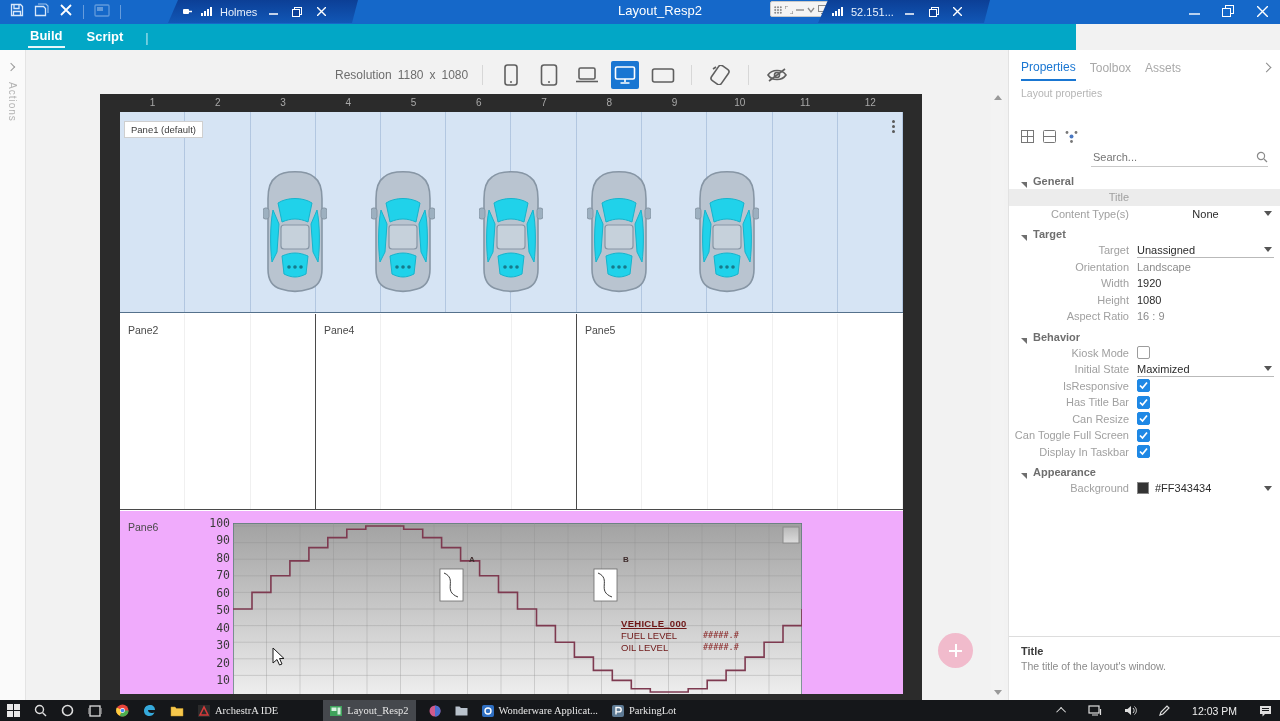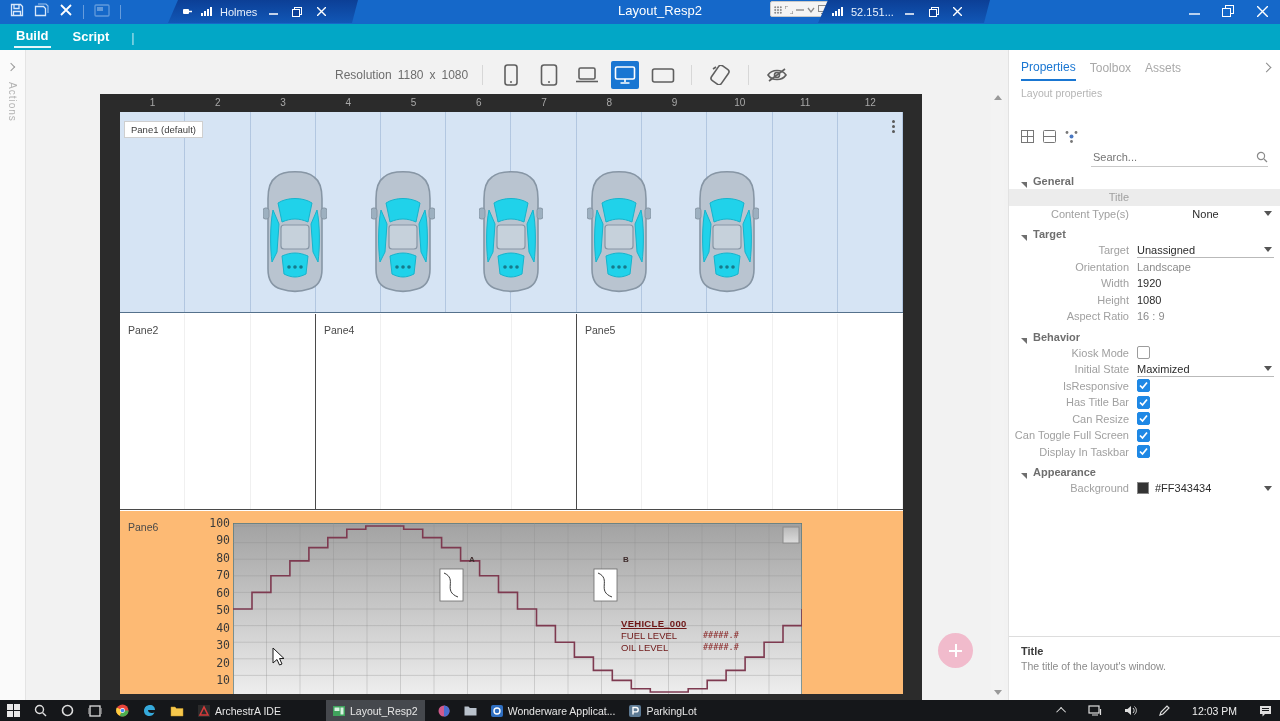--- a/index.html
+++ b/index.html
@@ -15,21 +15,21 @@
   .win-seg.remote { left:818px; width:172px; }
   .seg-title { color:#e8f1fb; font-size:11px; }
   .app-title { position:absolute; left:560px; top:3px; width:200px; text-align:center; color:#fff; font-size:13px; }
   .winbtn { width:16px; height:14px; display:flex; align-items:center; justify-content:center; cursor:default; }
   .outer-controls { position:absolute; right:10px; top:4px; display:flex; gap:18px; }
   .bars { display:flex; align-items:flex-end; gap:1px; }
   .bars i { display:block; width:2px; background:#fff; }
   .mini-toolbar { position:absolute; left:770px; top:1px; width:62px; height:16px; background:#f4f4f4; border:1px solid #c9c9c9; border-radius:2px; display:flex; align-items:center; justify-content:space-around; padding:0 2px; }
 
   
-  .menubar { position:absolute; left:0; top:24px; width:1280px; height:26px; background:#02a7c6; display:flex; align-items:center; padding-left:14px; gap:20px; }
+  .menubar { position:absolute; left:0; top:24px; width:1076px; height:26px; background:#02a7c6; display:flex; align-items:center; padding-left:28px; gap:20px; }
   .menu-item { color:#fff; font-size:13px; font-weight:bold; padding:2px 2px 3px; }
   .menu-item.active { border-bottom:2px solid rgba(255,255,255,.9); }
   .menu-sep { color:rgba(255,255,255,.7); font-size:13px; }
 
   
   .left-rail { position:absolute; left:0; top:50px; width:26px; height:650px; background:#fafafa; border-right:1px solid #e4e4e4; }
   .rail-chevron { position:absolute; left:8px; top:14px; width:6px; height:6px; border-right:1.5px solid #9a9a9a; border-top:1.5px solid #9a9a9a; transform:rotate(45deg); }
   .rail-label { position:absolute; left:7px; top:32px; writing-mode:vertical-rl; font-size:10px; color:#b3b3b3; letter-spacing:1px; }
 
   
@@ -52,21 +52,21 @@
   .pane-chip { position:absolute; left:4px; top:9px; background:#fff; border:1px solid #cfcfcf; font-size:9.5px; color:#3c3c3c; padding:2px 6px; }
   .kebab { position:absolute; right:8px; top:8px; display:flex; flex-direction:column; gap:2px; }
   .kebab i { width:3px; height:3px; border-radius:50%; background:#5a5a5a; }
   .car { position:absolute; width:64px; height:126px; }
   .row2 { position:absolute; left:0; top:202px; width:783px; height:196px; display:flex; border-bottom:1px solid #4a4a4a; }
   .row2 .pane { position:relative; background-image:repeating-linear-gradient(to right,transparent 0,transparent 64.25px,rgba(0,0,0,.06) 64.25px,rgba(0,0,0,.06) 65.25px); }
   .pane-label { position:absolute; left:8px; top:10px; font-size:10.5px; color:#4a4a4a; }
   .pane2 { width:195px; }
   .pane4 { width:262px; border-left:1px solid #4a4a4a; border-right:1px solid #4a4a4a; }
   .pane5 { width:326px; }
-  .pane6 { position:absolute; left:0; top:399px; width:783px; height:183px; background:#fdba74; }
+  .pane6 { position:absolute; left:0; top:399px; width:783px; height:183px; background:#f0abfc; }
   .ylabels { position:absolute; left:68px; top:7px; width:42px; height:168px; display:flex; flex-direction:column; justify-content:space-between; }
   .ylabels span { font-family:"DejaVu Sans Mono",monospace; font-size:11.5px; color:#3a3a3a; text-align:right; line-height:11px; }
   .trend { position:absolute; left:113px; top:12px; width:569px; height:172px; }
   .trend svg.plot { position:absolute; left:0; top:0; }
   .marker-label { position:absolute; font-size:8px; font-weight:bold; color:#3d2a2a; }
   .info-panel { position:absolute; left:388px; top:95px; width:170px; font-size:9.5px; color:#6e1616; }
   .info-title { font-weight:bold; text-decoration:underline; letter-spacing:.3px; }
   .info-row { display:flex; margin-top:1px; }
   .info-row .lbl { width:82px; }
   .info-row .val { color:#8a2a2a; font-family:"DejaVu Sans Mono",monospace; font-size:8.5px; }
@@ -111,21 +111,21 @@
   .checkbox.on svg { display:block; }
   .swatch { width:12px; height:12px; background:#343434; border:1px solid #888; margin-right:6px; }
   .props-desc { position:absolute; left:0; bottom:20px; width:272px; border-top:1px solid #ddd; padding:8px 12px; background:#fff; }
   .props-desc .dtitle { font-weight:bold; color:#3a3a3a; font-size:11px; }
   .props-desc .dtext { color:#8b8b8b; font-size:10.5px; margin-top:3px; }
 
   
   .taskbar { position:absolute; left:0; top:700px; width:1280px; height:21px; background:#15171a; display:flex; align-items:center; color:#e7e7e7; }
   .tb-item { height:21px; display:flex; align-items:center; gap:5px; padding:0 7px; font-size:10.5px; }
   .tb-item.active { background:#45484d; }
-  .tb-label { white-space:nowrap; }
+  .tb-label { white-space:nowrap;font-family:Liberation Serif, serif; }
   .tray { margin-left:auto; display:flex; align-items:center; gap:22px; padding-right:8px; }
   .tray-time { font-size:10.5px; color:#efefef; }
   .tray-chev { width:7px; height:7px; border-left:1.5px solid #ddd; border-top:1.5px solid #ddd; transform:rotate(45deg) translateY(2px); }
 </style>
 </head>
 <body>
 
 <svg width="0" height="0" style="position:absolute">
   <defs>
     <symbol id="car" viewBox="0 0 64 126">

